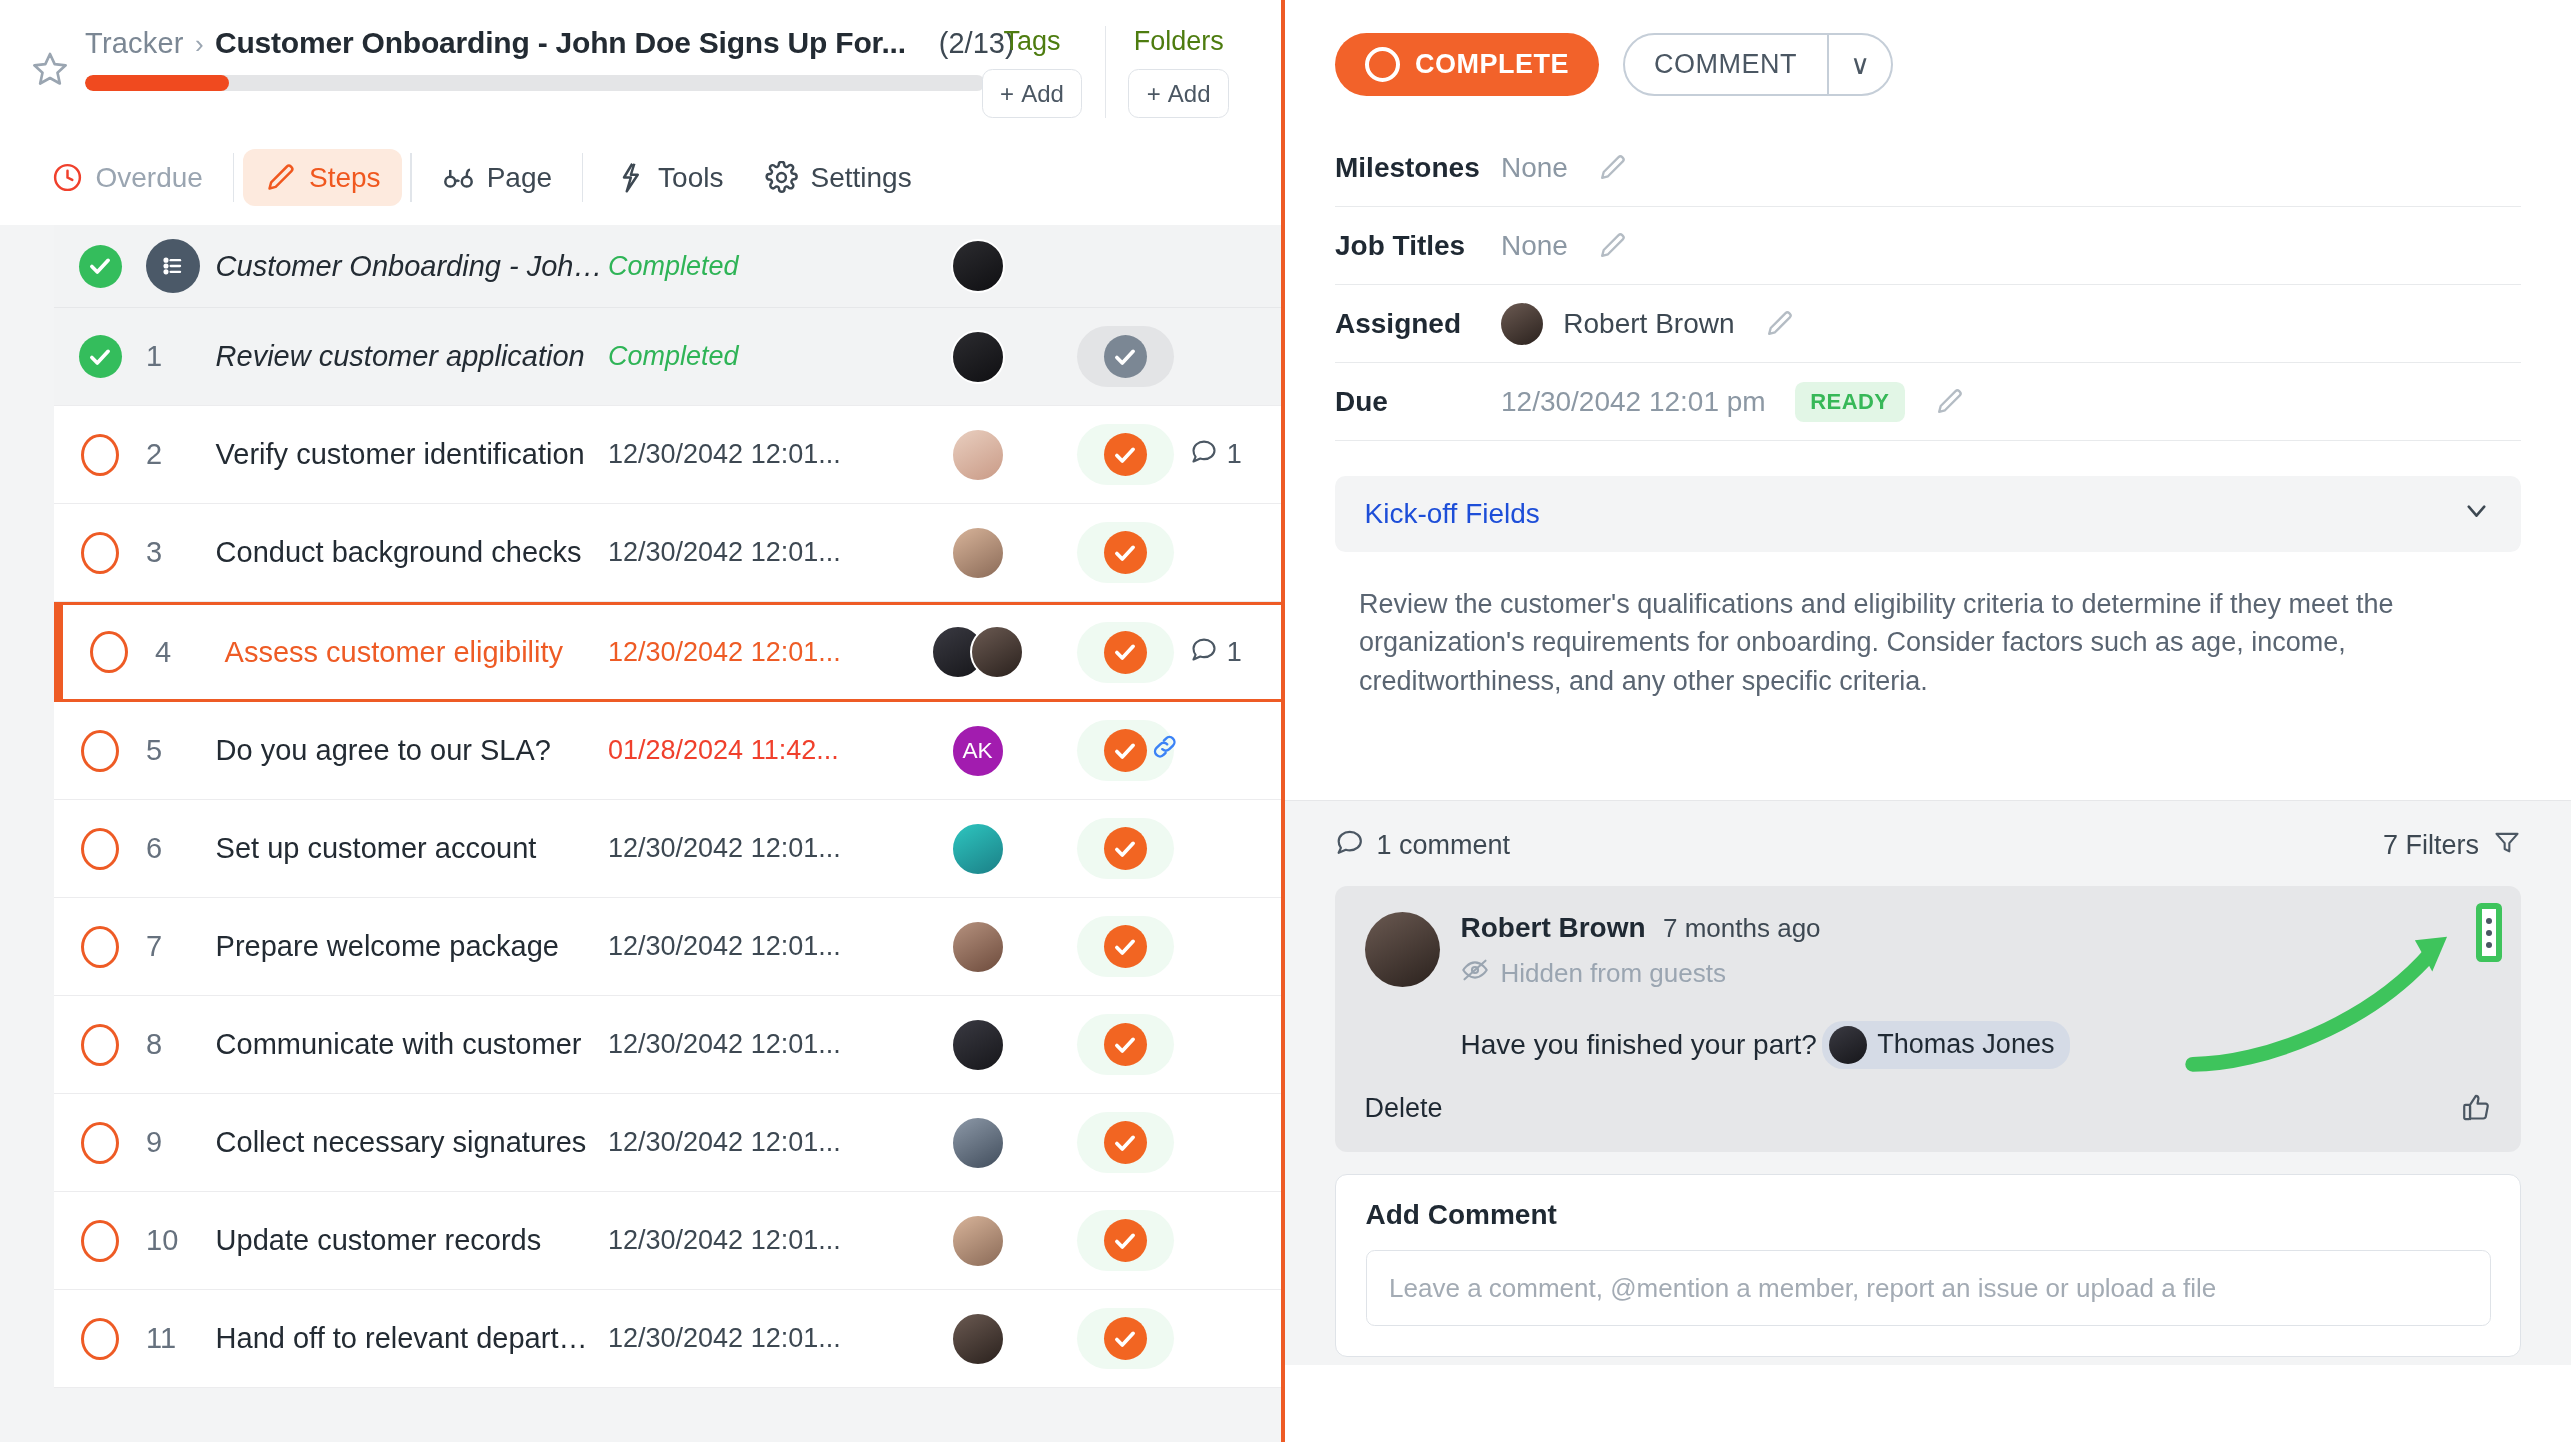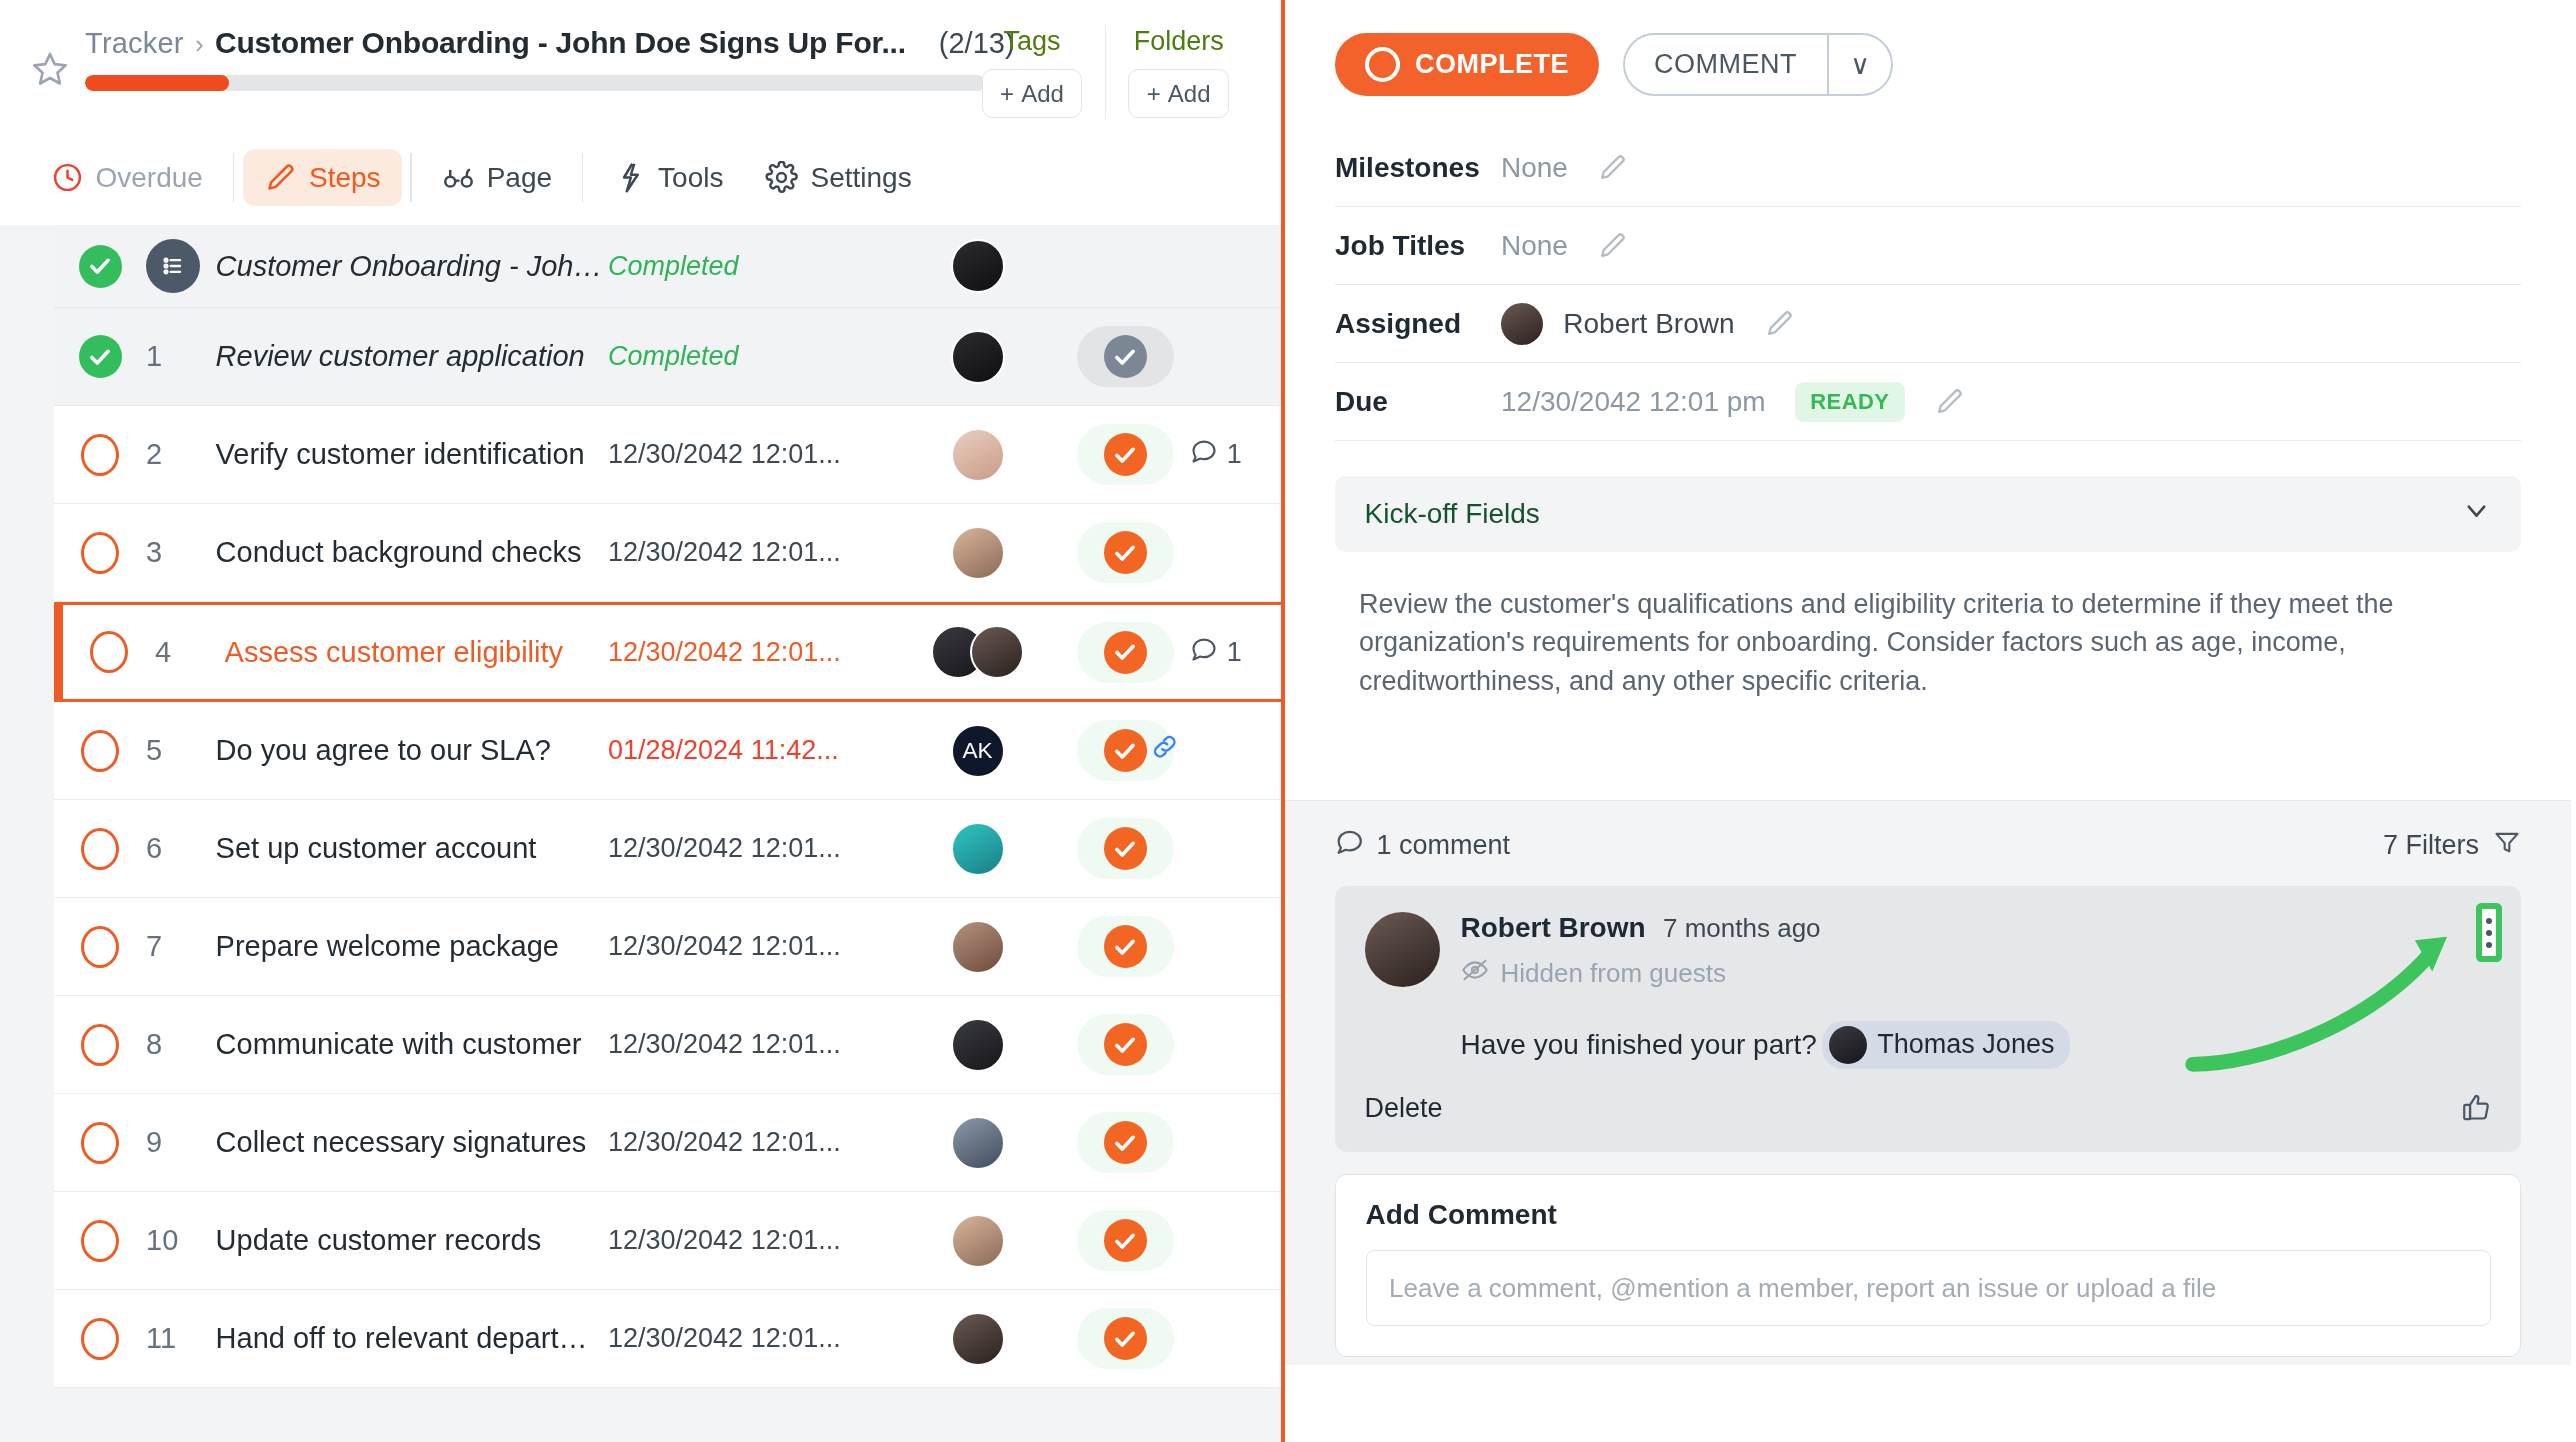--- a/index.html
+++ b/index.html
@@ -154,21 +154,21 @@
   .meta-av { width: 42px; height: 42px; border-radius: 50%; overflow: hidden; display: block; }
   .pencil { width: 31px; height: 31px; flex: none; }
   .ready-badge {
     background: #e2f6e6; color: #37b858; font-size: 22px; font-weight: 600;
     padding: 7px 15.6px; border-radius: 8.7px; letter-spacing: 0.4px;
   }
 
   .kickoff {
     margin-top: 35px; background: #f3f4f5; border-radius: 10.4px;
     height: 76px; display: flex; align-items: center; justify-content: space-between;
-    padding: 0 29.5px; font-size: 28px; color: #14532d;
+    padding: 0 29.5px; font-size: 28px; color: #1d4ed8;
   }
   .desc {
     margin-top: 33px; font-size: 27px; line-height: 1.42; color: #5a6572; margin-left: 24px;
   }
 
   .rp-bottom {
     margin-top: auto; background: #f3f4f5; padding: 26px 50px 0 50px;
     border-top: 1.7px solid #e6e7e9; height: 565px;
   }
   .cmt-head { display: flex; align-items: center; justify-content: space-between; }
@@ -219,21 +219,21 @@
   }
 
   .grad-a { background: linear-gradient(150deg,#2c2c30,#0f0f12); }
   .grad-b { background: linear-gradient(150deg,#e9cfc0,#c99a86); }
   .grad-c { background: linear-gradient(150deg,#d8b49a,#8a6a57); }
   .grad-d { background: linear-gradient(150deg,#2ec6c0,#1b7f86); }
   .grad-e { background: linear-gradient(150deg,#b6927f,#6d4b3c); }
   .grad-f { background: linear-gradient(150deg,#8d99a8,#414d5c); }
   .grad-g { background: linear-gradient(150deg,#3a3a42,#16161a); }
   .grad-h { background: linear-gradient(150deg,#6b5a52,#2a211d); }
-  .grad-i { background: #0f172a; }
+  .grad-i { background: #a21caf; }
 </style>
 </head>
 <body>
 
 <div class="app">
 
   <div class="left-panel">
 
     <div class="lp-header">
       <div class="title-row">

